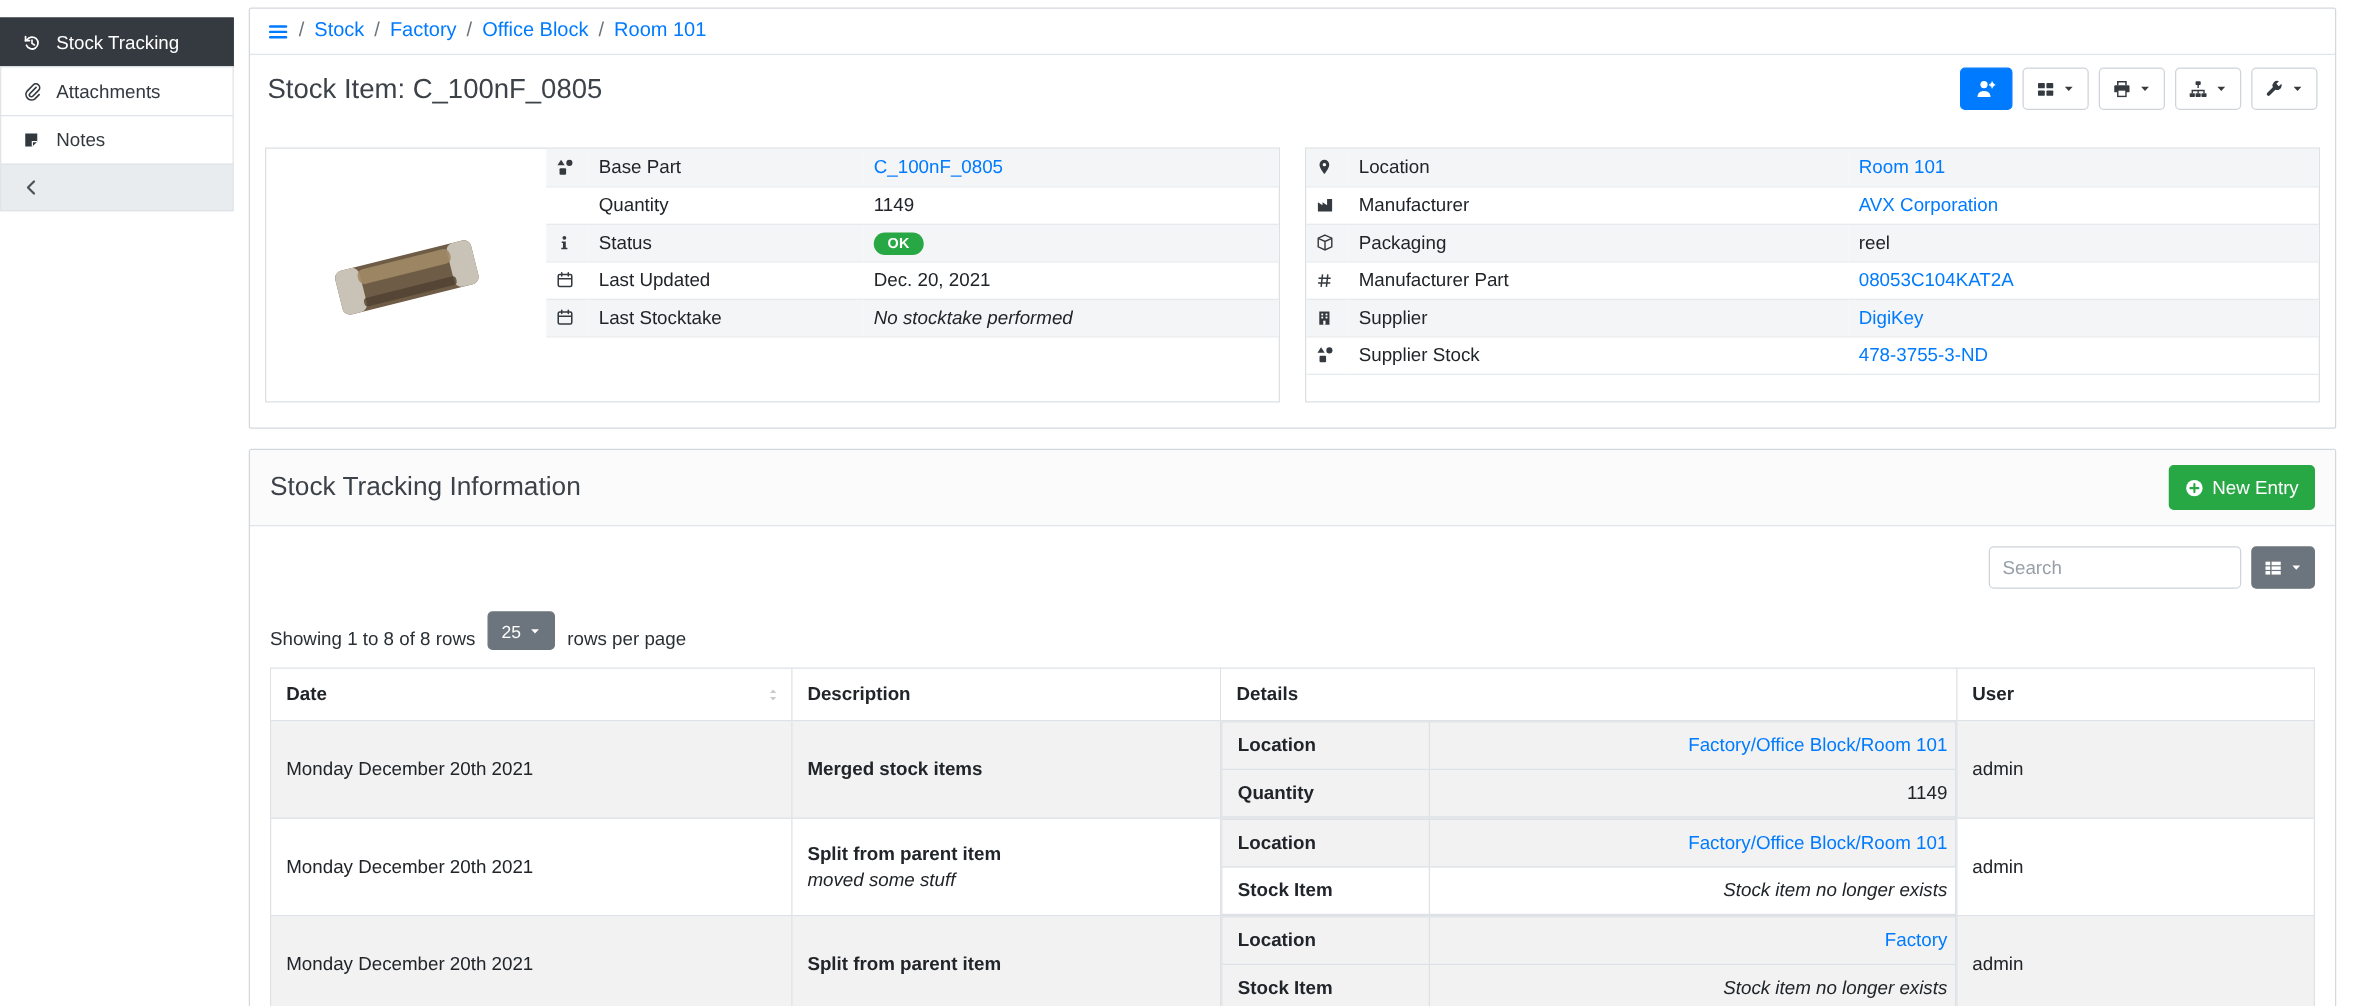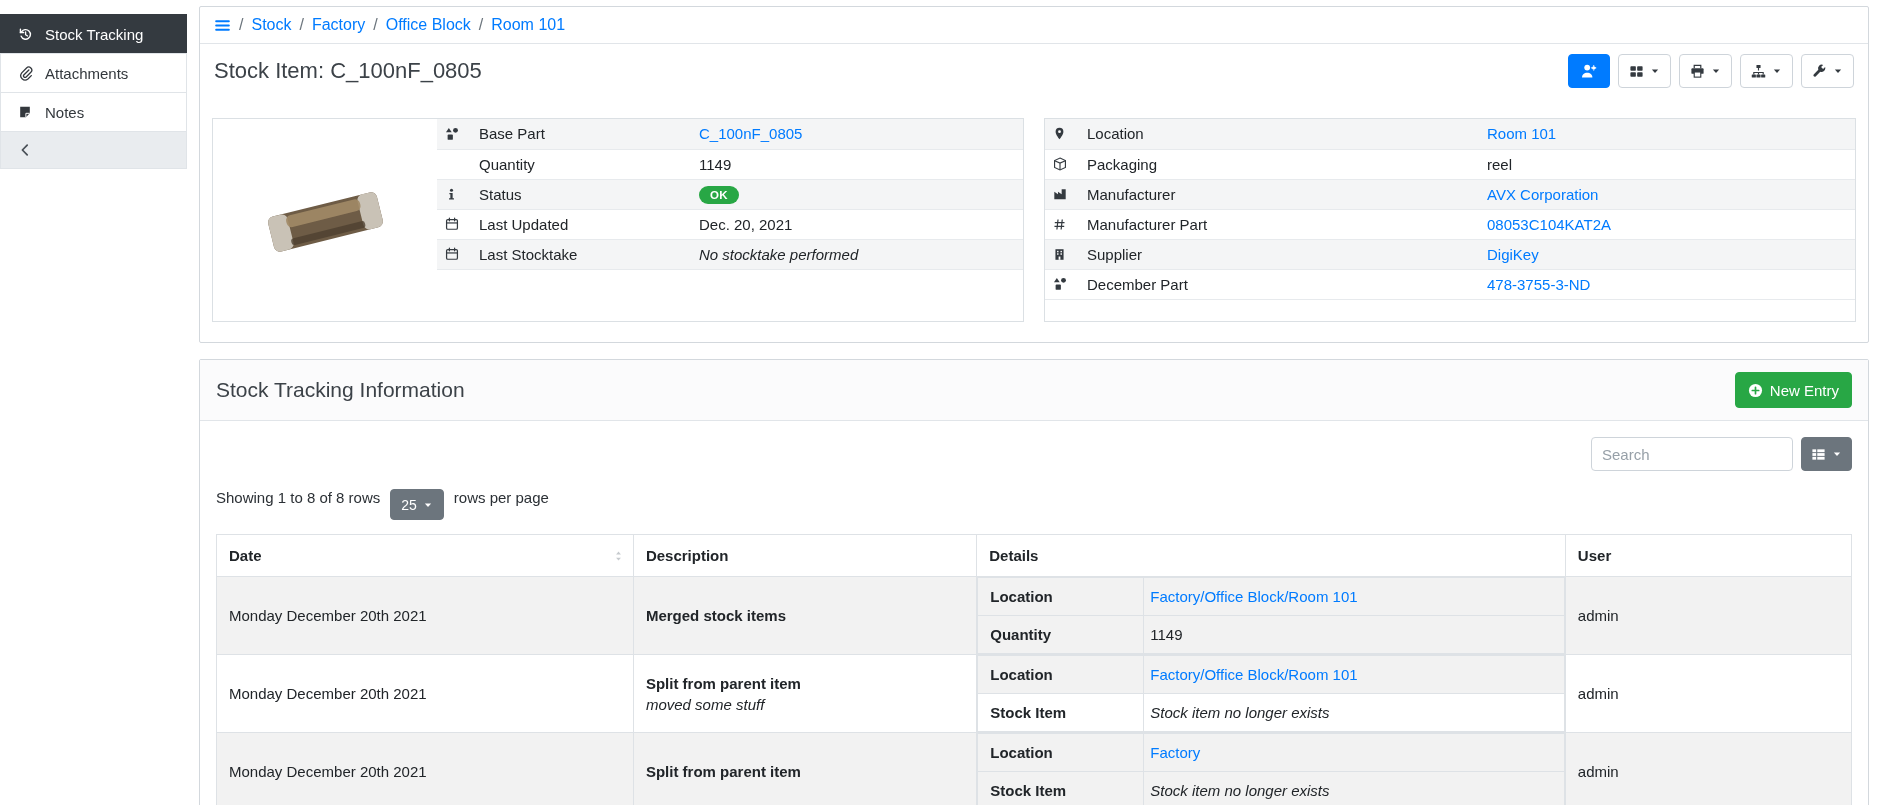--- a/index.html
+++ b/index.html
@@ -88,41 +88,41 @@
     padding: 0 10px; font-size: 15px; color: #495057; font-family: inherit;
   }
   .search-input::placeholder { color: #97a0a8; }
   .cols-btn, .page-size-btn {
     background: #6c757d; border: 1px solid #6c757d; color: #fff; border-radius: 4px;
     display: inline-flex; align-items: center; gap: 6px; cursor: pointer; font-family: inherit;
   }
   .cols-btn { height: 34px; padding: 0 9px; }
   .page-size-btn { height: 31px; padding: 0 10px; font-size: 14px; }
 
-  .pagination-row { display: flex; align-items: flex-start; gap: 10px; padding: 12px 0 14px; font-size: 15px; color: #2b3035; }
+  .pagination-row { display: flex; align-items: flex-end; gap: 10px; padding: 12px 0 14px; font-size: 15px; color: #2b3035; }
 
   .tracking-table { width: 100%; border-collapse: collapse; font-size: 15px; }
   .tracking-table col.c1 { width: 25.5%; }
   .tracking-table col.c2 { width: 21%; }
   .tracking-table col.c3 { width: 36%; }
   .tracking-table col.c4 { width: 17.5%; }
   .tracking-table th, .tracking-table td { border: 1px solid #dee2e6; }
   .tracking-table thead th {
     padding: 12px; text-align: left; font-weight: 700; background: #fff; position: relative;
   }
   .tracking-table thead th .sort { position: absolute; right: 8px; top: 50%; transform: translateY(-50%); display: inline-flex; }
   .tracking-table tbody tr:nth-child(odd) { background: #f2f2f2; }
   .c-date, .c-user, .c-desc { padding: 10px 12px; vertical-align: middle; }
   .desc-title { font-weight: 700; }
   .desc-note { font-style: italic; margin-top: 4px; }
   .c-details { padding: 0; vertical-align: top; }
   .dt-table { width: 100%; border-collapse: collapse; }
   .dt-table tr + tr { border-top: 1px solid #dee2e6; }
   .dt-table th { width: 166px; text-align: left; font-weight: 700; padding: 10px 12px; }
-  .dt-table td { padding: 10px 6px; }
+  .dt-table td { padding: 10px 6px; text-align: right; }
   .muted-italic { font-style: italic; }
 
   .icn svg { display: block; }
 </style>
 </head>
 <body>
 
 <div class="layout">
 
   <aside class="sidebar">
@@ -315,33 +315,33 @@
             <tbody id="info-right">
                 <tr>
                   <td class="ic"><span class="icn"><svg viewBox="0 0 16 16" width="13" height="13" fill="currentColor">
                         <path d="M8 1a4.8 4.8 0 0 1 4.8 4.8C12.8 9.4 8 15 8 15S3.2 9.4 3.2 5.8A4.8 4.8 0 0 1 8 1z"></path>
                         <circle cx="8" cy="5.8" r="1.7" fill="#fff"></circle>
                       </svg></span></td>
                   <td class="lbl">Location</td>
                   <td class="val"><a class="lnk">Room 101</a></td>
                 </tr>
                 <tr>
+                  <td class="ic"><span class="icn"><svg viewBox="0 0 16 16" width="14" height="14" fill="currentColor">
+                        <path d="M1.5 14V5.5l4.2 2.8V5.5l4.2 2.8V2.5h4.6V14z"></path>
+                      </svg></span></td>
+                  <td class="lbl">Manufacturer</td>
+                  <td class="val"><a class="lnk">AVX Corporation</a></td>
+                </tr>
+                <tr>
                   <td class="ic"><span class="icn"><svg viewBox="0 0 16 16" width="14" height="14">
                         <path d="M8 1.2 14.2 4v8L8 14.8 1.8 12V4z" fill="none" stroke="currentColor" stroke-width="1.3"></path>
                         <path d="M1.8 4.2 8 7l6.2-2.8M8 7v7.6" fill="none" stroke="currentColor" stroke-width="1.3"></path>
                       </svg></span></td>
                   <td class="lbl">Packaging</td>
                   <td class="val"><span>reel</span></td>
-                </tr>
-                <tr>
-                  <td class="ic"><span class="icn"><svg viewBox="0 0 16 16" width="14" height="14" fill="currentColor">
-                        <path d="M1.5 14V5.5l4.2 2.8V5.5l4.2 2.8V2.5h4.6V14z"></path>
-                      </svg></span></td>
-                  <td class="lbl">Manufacturer</td>
-                  <td class="val"><a class="lnk">AVX Corporation</a></td>
                 </tr>
                 <tr>
                   <td class="ic"><span class="icn"><svg viewBox="0 0 16 16" width="13" height="13">
                         <path d="M6.2 1.8 4.8 14.2M11.4 1.8 10 14.2M2.2 5.6h12M1.8 10.4h12" stroke="currentColor" stroke-width="1.5" fill="none"></path>
                       </svg></span></td>
                   <td class="lbl">Manufacturer Part</td>
                   <td class="val"><a class="lnk">08053C104KAT2A</a></td>
                 </tr>
                 <tr>
                   <td class="ic"><span class="icn"><svg viewBox="0 0 16 16" width="13" height="13">
@@ -356,21 +356,21 @@
                       </svg></span></td>
                   <td class="lbl">Supplier</td>
                   <td class="val"><a class="lnk">DigiKey</a></td>
                 </tr>
                 <tr>
                   <td class="ic"><span class="icn"><svg viewBox="0 0 16 16" width="14" height="14" fill="currentColor">
                         <path d="M4.4 1 7.7 6H1.1z"></path>
                         <circle cx="12" cy="3.8" r="2.8"></circle>
                         <rect x="3" y="8.6" width="6" height="6" rx="1"></rect>
                       </svg></span></td>
-                  <td class="lbl">December Part</td>
+                  <td class="lbl">Supplier Stock</td>
                   <td class="val"><a class="lnk">478-3755-3-ND</a></td>
                 </tr>
               </tbody>
           </table>
         </div>
       </div>
     </section>
 
     <section class="card tracking-card">
       <div class="tracking-header">

